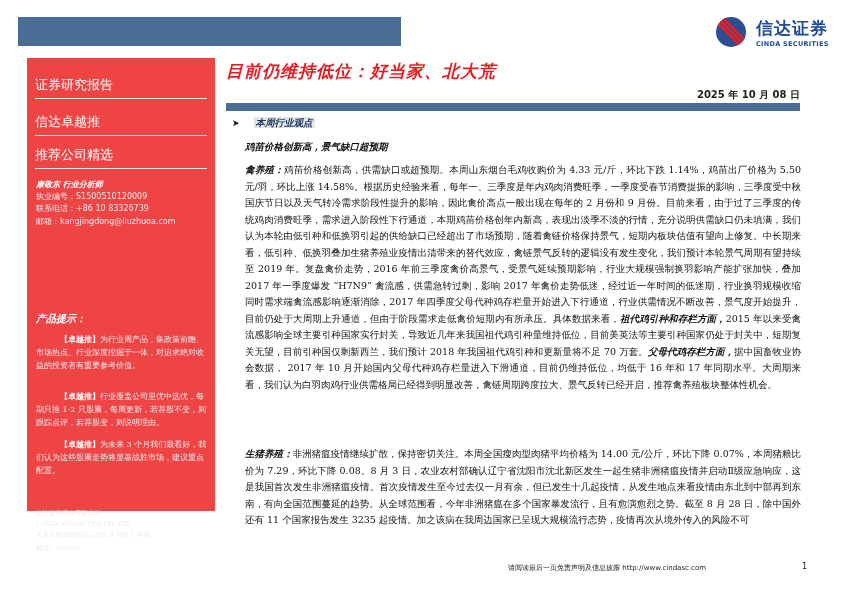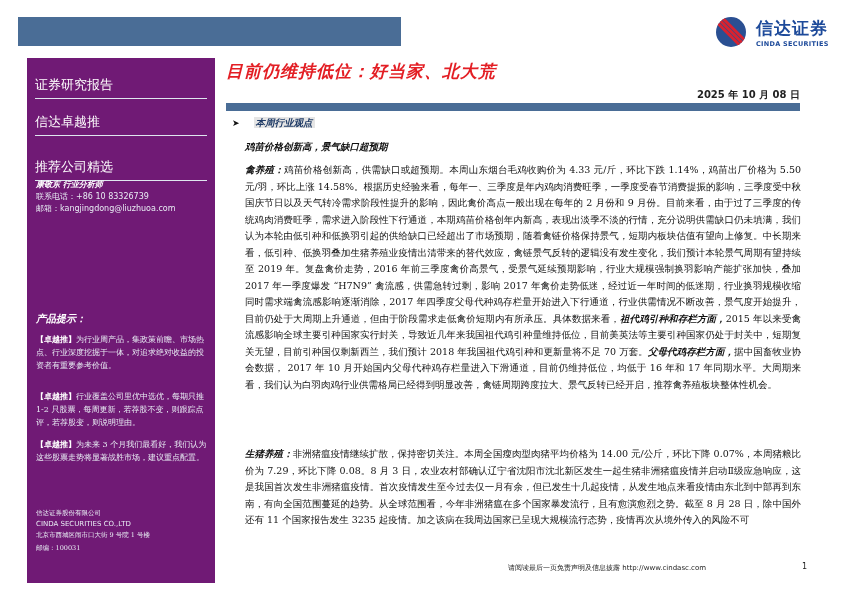--- a/index.html
+++ b/index.html
@@ -6,29 +6,29 @@
   html, body { width: 842px; height: 595px; background: #ffffff; overflow: hidden; }
   body { position: relative; font-family: "DejaVu Serif", "Liberation Serif", serif; color: #111; }
 
   .top-bar { position: absolute; left: 18px; top: 17px; width: 383px; height: 29px; background: #4a6d96; }
   .logo { position: absolute; left: 410px; top: 14px; width: 420px; height: 38px; }
   .logo-mark { position: absolute; left: 306px; top: 3px; width: 30px; height: 30px; border-radius: 50%; background: #2a4f92; overflow: hidden; }
   .logo-mark .stripe { position: absolute; left: -6px; width: 44px; height: 3px; background: #d8222f; transform: rotate(45deg); transform-origin: center; }
   .logo-cn { position: absolute; left: 346px; top: 3px; font-family: "DejaVu Sans", sans-serif; font-weight: bold; font-size: 17px; color: #1d4a9a; letter-spacing: 1px; }
   .logo-en { position: absolute; left: 346px; top: 26px; font-family: "DejaVu Sans", sans-serif; font-weight: bold; font-size: 6.5px; color: #1d4a9a; letter-spacing: 0.3px; }
 
-  .sidebar { position: absolute; left: 27px; top: 58px; width: 188px; height: 525px; background: #701a75; color: #fff; }
+  .sidebar { position: absolute; left: 27px; top: 58px; width: 188px; height: 453px; background: #ef4444; color: #fff; }
   .side-nav-item { position: absolute; left: 8px; width: 172px; font-family: "DejaVu Sans", sans-serif; font-size: 13px; color: #fff; padding-bottom: 4px; border-bottom: 1px solid #dfe6ef; }
   .analyst { position: absolute; left: 9px; width: 175px; font-size: 8px; line-height: 12.5px; color: #e8edf4; }
   .analyst .name { font-weight: bold; color: #fff; font-style: italic; }
   .analyst .line { font-family: "DejaVu Sans", sans-serif; }
   .analyst .line .lbl { font-family: "DejaVu Serif", serif; }
   .tips-title { position: absolute; left: 9px; top: 254px; font-weight: bold; font-size: 10px; font-style: italic; color: #fff; }
   .tip { position: absolute; left: 9px; width: 175px; font-size: 8px; line-height: 13px; color: #e8edf4; }
-  .tip .tag { font-weight: bold; color: #fff; }
+  .tip .tag { font-weight: bold; color: #fff; margin-left: 24px; }
   .company { position: absolute; left: 9px; top: 503px; width: 175px; font-size: 6.5px; line-height: 11px; color: #e8edf4; }
   .company .en { font-family: "DejaVu Sans", sans-serif; font-size: 7px; }
 
   .title { position: absolute; left: 226px; top: 60px; font-family: "DejaVu Sans", sans-serif; font-weight: bold; font-style: italic; font-size: 17px; color: #e31e24; letter-spacing: 1px; }
   .date { position: absolute; right: 42px; top: 88px; font-family: "DejaVu Sans", sans-serif; font-weight: bold; font-size: 10px; color: #222; }
   .content-bar { position: absolute; left: 226px; top: 103px; width: 574px; height: 8px; background: #4a6d96; }
 
   .section-head { position: absolute; left: 232px; top: 117px; font-size: 9.5px; font-weight: bold; font-style: italic; color: #1f3b66; }
   .section-head .arrow { font-family: "DejaVu Sans", sans-serif; font-style: normal; color: #111; margin-right: 14px; font-size: 9px; }
   .section-head .txt { background: #e5e5e5; padding: 0 2px; }
@@ -53,24 +53,25 @@
     <div class="stripe" style="top:14px;"></div>
     <div class="stripe" style="top:19px;"></div>
   </div>
   <div class="logo-cn">信达证券</div>
   <div class="logo-en">CINDA SECURITIES</div>
 </div>
 
 <aside class="sidebar">
   <div class="side-nav-item" style="top:18px;">证券研究报告</div>
   <div class="side-nav-item" style="top:55px;">信达卓越推</div>
-  <div class="side-nav-item" style="top:100px;">推荐公司精选</div>
+  <div class="side-nav-item" style="top:88px;">推荐公司精选</div>
 
   <div class="analyst" style="top:120px;">
     <div class="name">康敬东 行业分析师</div>
+    <div class="line"><span class="lbl">执业编号：</span><span>S1500510120009</span></div>
     <div class="line"><span class="lbl">联系电话：</span><span>+86 10 83326739</span></div>
     <div class="line"><span class="lbl">邮箱：</span><span>kangjingdong@liuzhuoa.com</span></div>
   </div>
 
 
   <div class="tips-title">产品提示：</div>
   <div class="tip" style="top:275px;"><span class="tag">【卓越推】</span><span>为行业周产品，集政策前瞻、市场热点、行业深度挖掘于一体，对追求绝对收益的投资者有重要参考价值。</span></div>
   <div class="tip" style="top:332px;"><span class="tag">【卓越推】</span><span>行业覆盖公司里优中选优，每期只推 1-2 只股票，每周更新，若荐股不变，则跟踪点评，若荐股变，则说明理由。</span></div>
   <div class="tip" style="top:380px;"><span class="tag">【卓越推】</span><span>为未来 3 个月我们最看好，我们认为这些股票走势将显著战胜市场，建议重点配置。</span></div>
 

